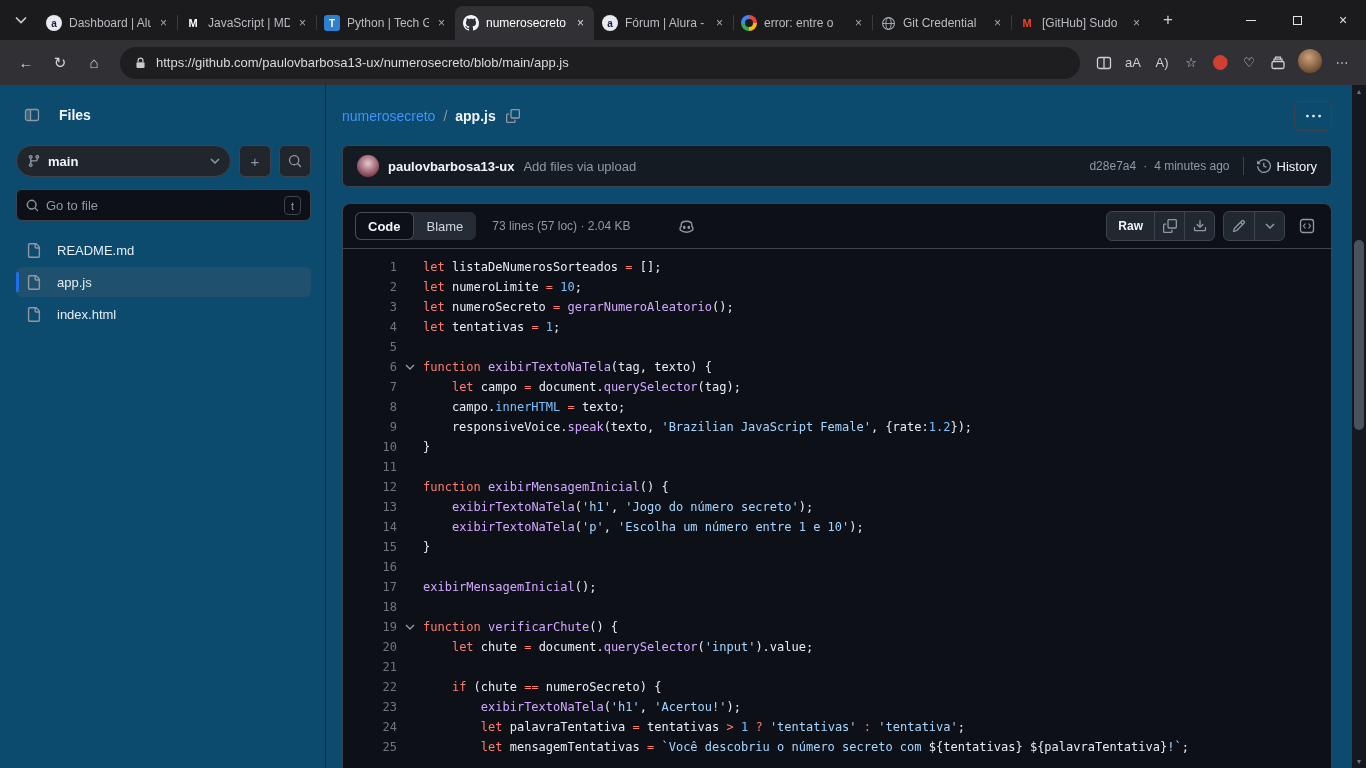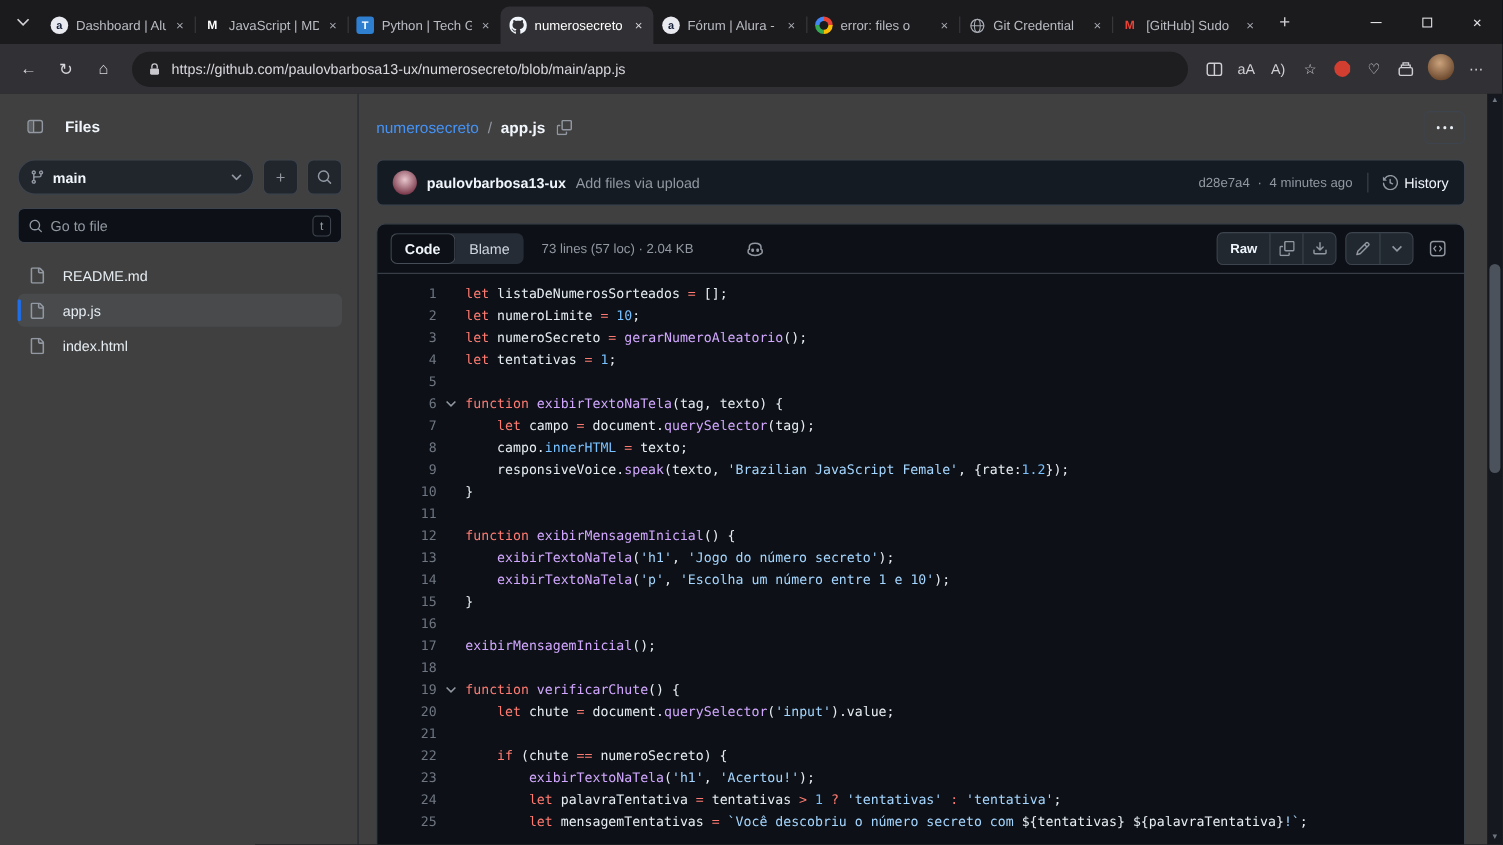--- a/index.html
+++ b/index.html
@@ -34,21 +34,21 @@
   .navbar { height:45px; background:#313135; display:flex; align-items:center; padding:0 10px; gap:2px; flex:none; }
   .nav-btn { width:32px; height:30px; display:flex; align-items:center; justify-content:center; color:#d6d6da; font-size:15px; border-radius:6px; }
   .addressbar { flex:1; height:32px; background:#1e1e21; border-radius:16px; display:flex; align-items:center; padding:0 14px; gap:9px; margin:0 8px; min-width:0; }
   .url { color:#d9d9de; font-size:13px; white-space:nowrap; overflow:hidden; }
   .toolbar-right { display:flex; gap:1px; }
   .tool-ico { width:28px; height:28px; display:flex; align-items:center; justify-content:center; color:#cfcfd4; font-size:13px; }
   .adblock-badge { width:15px; height:15px; background:#d23f31; border-radius:50%; display:block; clip-path:polygon(30% 0,70% 0,100% 30%,100% 70%,70% 100%,30% 100%,0 70%,0 30%); }
   .avatar-profile { width:24px; height:24px; border-radius:50%; background:radial-gradient(circle at 45% 35%, #caa27c, #6e4a2f 75%); margin:0 5px; flex:none; }
 
   
-  .page { flex:1; display:flex; background:#404040; position:relative; overflow:hidden; color:#e6edf3;justify-content:center; }
+  .page { flex:1; display:flex; background:#0c4a6e; position:relative; overflow:hidden; color:#e6edf3;justify-content:center; }
   .sidebar { width:326px; flex:none; padding:14px 14px 0 16px; border-right:1px solid #21262d; }
   .files-header { display:flex; align-items:center; gap:13px; margin:2px 0 16px 2px; }
   .panel-btn { width:28px; height:28px; display:flex; align-items:center; justify-content:center; color:#9198a1; }
   .files-title { font-size:14px; font-weight:700; color:#f0f6fc; }
   .branch-row { display:flex; gap:8px; margin-bottom:12px; }
   .branch-btn { flex:1; height:32px; display:flex; align-items:center; gap:7px; padding:0 10px; background:#21262d; border:1px solid #3d444d; border-radius:16px; color:#f0f6fc; font-size:13px; font-weight:600; }
   .branch-btn .caret { margin-left:auto; }
   .sq-btn { width:32px; height:32px; flex:none; background:#21262d; border:1px solid #3d444d; border-radius:6px; display:flex; align-items:center; justify-content:center; color:#9198a1; font-size:15px; }
   .goto { height:32px; border:1px solid #3d444d; border-radius:6px; display:flex; align-items:center; padding:0 9px; gap:7px; color:#9198a1; font-size:13px; margin-bottom:14px; background:#0d1117; }
   .kbd { margin-left:auto; border:1px solid #3d444d; border-radius:4px; font-size:11px; padding:0 6px; height:19px; line-height:18px; color:#9198a1; }
@@ -141,21 +141,21 @@
           <span class="tab-title">numerosecreto</span>
           <span class="tab-close">×</span>
         </div>
         <div class="tab">
           <span class="favicon fav-alura">a</span>
           <span class="tab-title">Fórum | Alura -</span>
           <span class="tab-close">×</span>
         </div>
         <div class="tab">
           <span class="favicon fav-google"></span>
-          <span class="tab-title">error: files o</span>
+          <span class="tab-title">error: entre o</span>
           <span class="tab-close">×</span>
         </div>
         <div class="tab">
           <span class="favicon fav-globe">
             <svg width="15" height="15" viewBox="0 0 16 16">
               <circle cx="8" cy="8" r="6.3" fill="none" stroke="#a8adb5" stroke-width="1.2"></circle>
               <ellipse cx="8" cy="8" rx="2.8" ry="6.3" fill="none" stroke="#a8adb5" stroke-width="1"></ellipse>
               <line x1="1.7" y1="8" x2="14.3" y2="8" stroke="#a8adb5" stroke-width="1"></line>
             </svg>
           </span>

